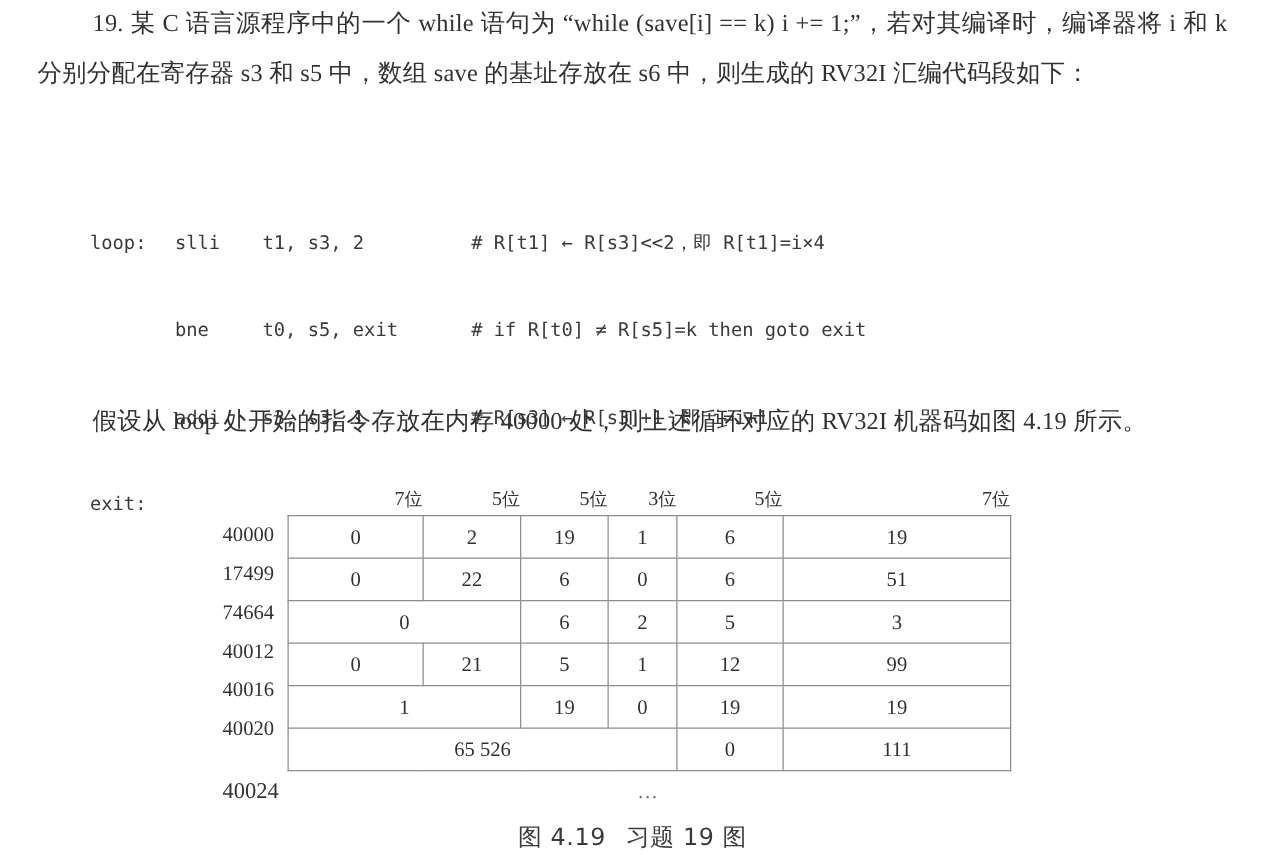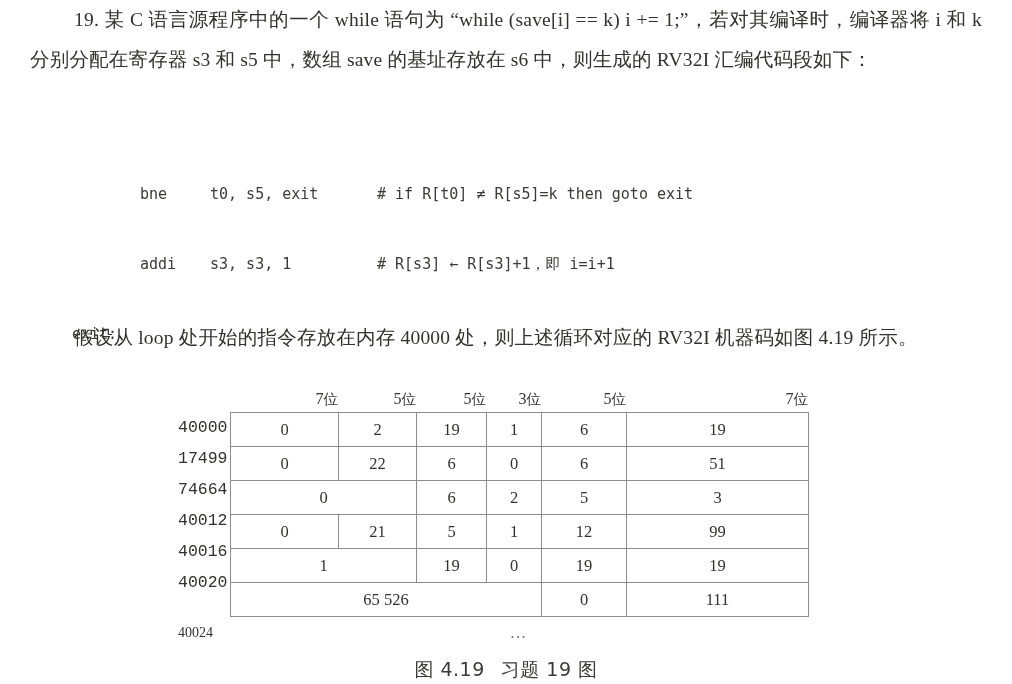--- a/index.html
+++ b/index.html
@@ -101,28 +101,27 @@
     position: absolute;
     left: 0;
     width: 52px;
     text-align: left;
     font-size: 16.5px;
     color: #31312f;
   }
   .addr-col div {
     height: 31px;
     line-height: 31px;
-    font-family: Liberation Mono, monospace;
   }
   #addr-last {
     position: absolute;
     left: 0;
     width: 52px;
     text-align: left;
-    font-size: 14px;
+    font-size: 18px;
     color: #31312f;
     line-height: 31px;
   }
   #ellipsis-row {
     position: absolute;
     left: 52px;
     width: 578px;
     height: 31px;
     line-height: 31px;
     text-align: center;
@@ -145,20 +144,21 @@
 </style>
 </head>
 <body>
 
 <div class="para" id="para-intro">
   <span class="indent"></span><span>19.</span>
   <span>某 C 语言源程序中的一个 while 语句为 “while (save[i] == k) i += 1;”，若对其编译时，编译器将 i 和 k 分别分配在寄存器 s3 和 s5 中，数组 save 的基址存放在 s6 中，则生成的 RV32I 汇编代码段如下：</span>
 </div>
 
 <div id="code-block">
+  <span class="code-line"><span class="c-label">loop:</span><span class="c-op">slli</span><span class="c-args">t1, s3, 2</span><span class="c-cmt"># R[t1] ← R[s3]&lt;&lt;2，即 R[t1]=i×4</span></span>
   <span class="code-line"><span class="c-label"></span><span class="c-op">bne</span><span class="c-args">t0, s5, exit</span><span class="c-cmt"># if R[t0] ≠ R[s5]=k then goto exit</span></span>
   <span class="code-line"><span class="c-label"></span><span class="c-op">addi</span><span class="c-args">s3, s3, 1</span><span class="c-cmt"># R[s3] ← R[s3]+1，即 i=i+1</span></span>
   <span class="code-line"><span class="c-label">exit:</span><span class="c-op"></span><span class="c-args"></span><span class="c-cmt"></span></span>
 </div>
 
 <div class="para" id="para-assume">
   <span class="indent"></span><span>假设从 loop 处开始的指令存放在内存 40000 处，则上述循环对应的 RV32I 机器码如图 4.19 所示。</span>
 </div>
 
 <div id="figure">

